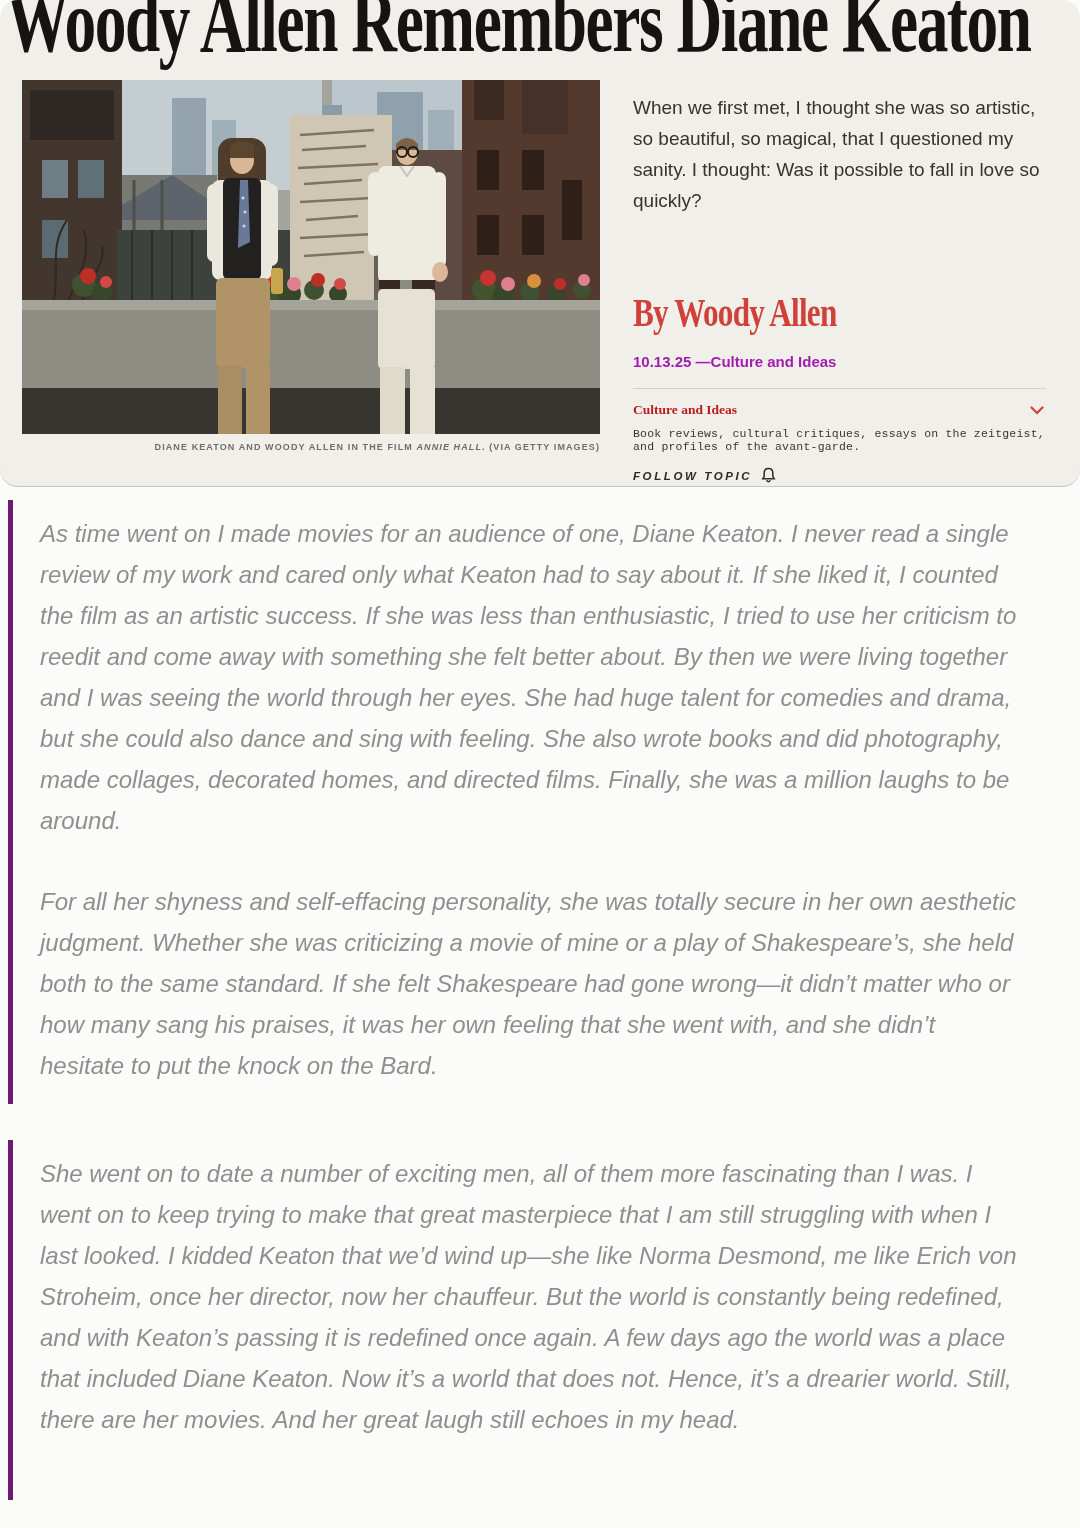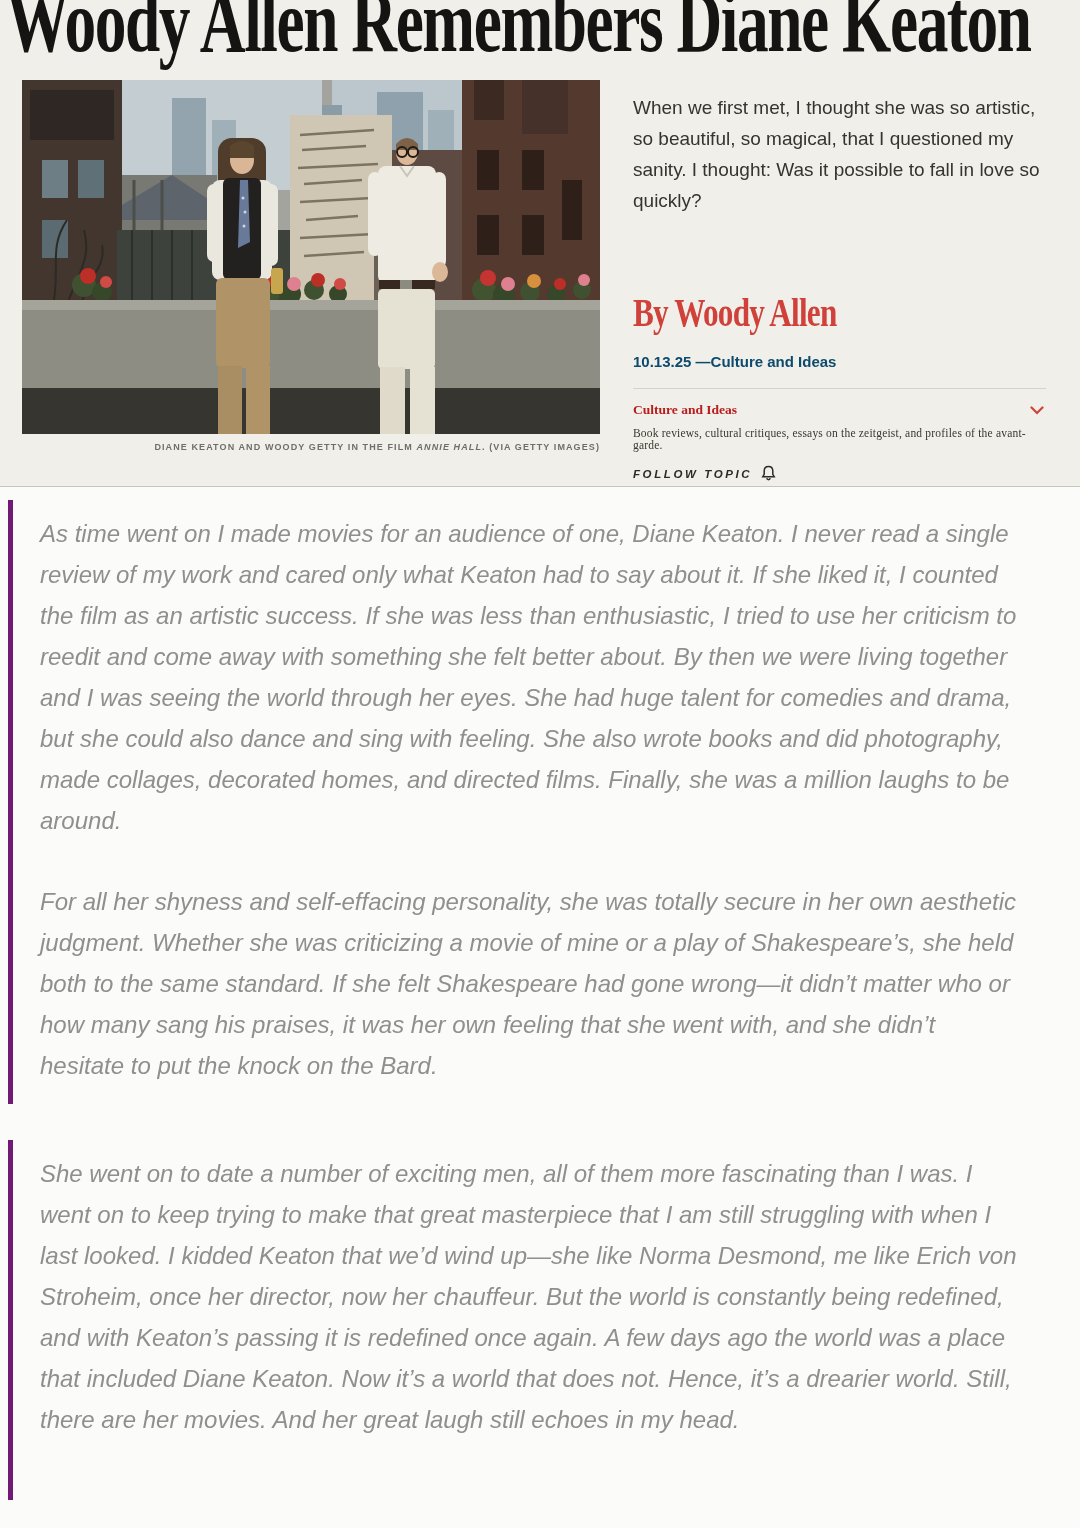--- a/index.html
+++ b/index.html
@@ -10,20 +10,21 @@
     overflow: hidden;
     background: #fbfbfa;
     font-family: "Liberation Sans", sans-serif;
   }
   
   .header {
     background: #f0efe9;
     height: 487px;
     overflow: hidden;
     border-bottom: 1px solid #c6c5c0;
+    border-radius: 18px;
   }
   .headline {
     margin-top: -22px;
     margin-left: 6px;
     white-space: nowrap;
     font-family: "Liberation Serif", serif;
     font-weight: 700;
     font-size: 88px;
     line-height: 1.0;
     letter-spacing: -2px;
@@ -59,35 +60,35 @@
     letter-spacing: -1px;
     color: #d0413a;
     transform: scaleX(0.78);
     transform-origin: 0 50%;
     white-space: nowrap;
   }
   .dateline {
     margin-top: 17px;
     font-size: 15px;
     font-weight: 700;
-    color: #0c4a6e;
+    color: #a21caf;
   }
   .divider { margin-top: 18px; border-top: 1px solid #d4d2ca; }
   .topic-head {
     margin-top: 13px;
     display: flex; align-items: center; justify-content: space-between;
     font-family: "Liberation Serif", serif;
     font-weight: 700;
     font-size: 13.5px;
     color: #b91c1c;
   }
   .chevron-btn { background: none; border: none; cursor: pointer; line-height: 0; padding: 2px; }
   .topic-desc {
     margin-top: 9px;
-    font-family: Liberation Serif, serif;
+    font-family: Liberation Mono, monospace;
     font-size: 11.5px;
     letter-spacing: 0.2px;
     color: #39382f;
   }
   .follow-row {
     margin-top: 14px;
     display: inline-flex; align-items: center; gap: 9px;
     background: none; border: none; cursor: pointer;
     font-family: "Liberation Sans", sans-serif;
     font-size: 11.5px;
@@ -251,21 +252,21 @@
               <rect x="410" y="92" width="14" height="96" rx="7" fill="#eeebe2"></rect>
               <ellipse cx="418" cy="192" rx="8" ry="10" fill="#dbb898"></ellipse>
               <rect x="357" y="200" width="56" height="9" fill="#37291f"></rect>
               <rect x="378" y="200" width="12" height="9" fill="#8b8b80"></rect>
               <rect x="356" y="209" width="57" height="80" rx="5" fill="#e6e2d3"></rect>
               <rect x="358" y="287" width="25" height="67" fill="#dfdac9"></rect>
               <rect x="388" y="287" width="25" height="67" fill="#e6e2d3"></rect>
             </g>
           </svg>
         </div>
-        <div class="photo-caption"><span>DIANE KEATON AND WOODY GETTY IN THE FILM </span><span class="cap-italic">ANNIE HALL</span><span>. (VIA GETTY IMAGES)</span></div>
+        <div class="photo-caption"><span>DIANE KEATON AND WOODY ALLEN IN THE FILM </span><span class="cap-italic">ANNIE HALL</span><span>. (VIA GETTY IMAGES)</span></div>
       </div>
 
       <div class="right-col">
         <p class="pull-quote">When we first met, I thought she was so artistic, so beautiful, so magical, that I questioned my sanity. I thought: Was it possible to fall in love so quickly?</p>
 
         <div class="byline">By Woody Allen</div>
 
         <div class="dateline">10.13.25 —Culture and Ideas</div>
 
         <div class="divider"></div>

